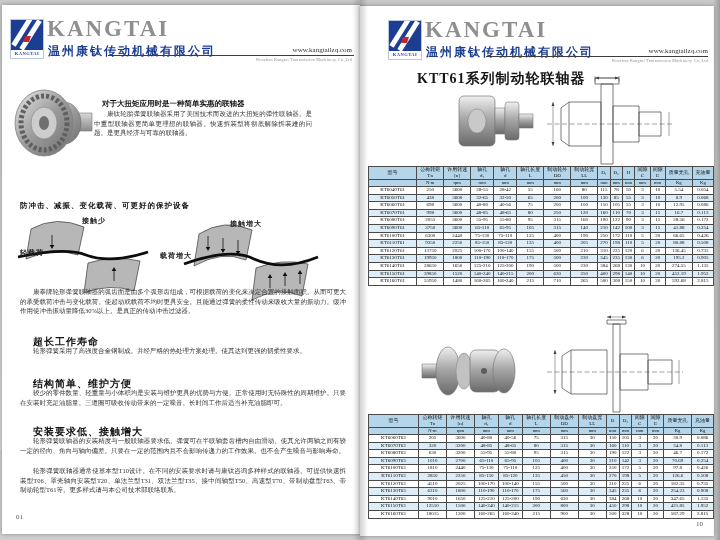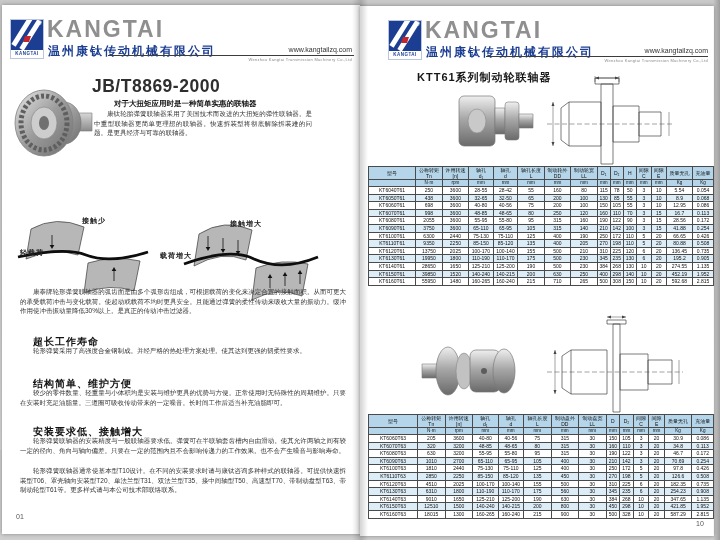--- a/index.html
+++ b/index.html
@@ -1,17 +1,17 @@
 <!DOCTYPE html>
 <html><head>
 <meta charset="utf-8">
 <style>
   html,body{margin:0;padding:0;}
   body{width:720px;height:540px;background:#cfcfcf;font-family:"Liberation Sans",sans-serif;overflow:hidden;}
-  .spread{position:relative;width:720px;height:450px;background:linear-gradient(180deg,#c9c9c9,#d8d8d8);}
+  .spread{position:relative;width:720px;height:450px;background:linear-gradient(180deg,#c9c9c9,#d8d8d8);font-family:Liberation Serif, serif;}
   .page{position:absolute;background:#fff;box-shadow:0 0 4px rgba(0,0,0,.35);}
   .page-left{left:2px;top:5px;width:358px;height:529px;}
   .page-right{left:360px;top:6px;width:354px;height:530px;}
   .spine{position:absolute;left:352px;top:0;width:16px;height:540px;background:linear-gradient(90deg,rgba(0,0,0,0),rgba(0,0,0,.16) 55%,rgba(0,0,0,0));pointer-events:none;}
   .edge-r{position:absolute;right:0;top:0;width:7px;height:540px;background:linear-gradient(270deg,#9d9d9d,rgba(0,0,0,0));pointer-events:none;}
 
   
   .logo-mark{position:absolute;width:32px;height:38px;background:#1c3e92;border:1px solid #b9c6dd;overflow:hidden;}
   .logo-stripe{position:absolute;width:5px;height:34px;background:#fff;transform:rotate(32deg);}
   .logo-stripe.s1{left:9px;top:-6px;}
@@ -20,29 +20,29 @@
   .logo-label{position:absolute;left:0;bottom:0;width:100%;height:8px;background:#fff;color:#1c3e92;font-size:4.5px;font-weight:bold;text-align:center;line-height:8px;letter-spacing:.5px;}
   .logo-reg{position:absolute;right:1px;top:0;color:#fff;font-size:5px;}
   .wordmark{position:absolute;font-size:23px;font-weight:bold;color:#8f8f8f;letter-spacing:2px;line-height:22px;}
   .company{position:absolute;font-size:12px;font-weight:bold;color:#1c3e92;letter-spacing:2px;}
   .url{position:absolute;font-size:7px;color:#333;text-align:right;}
   .url-sub{position:absolute;font-size:4px;color:#8a8a8a;text-align:right;letter-spacing:.3px;}
   .rule{position:absolute;height:1px;background:#3c3c3c;}
 
   
   .jb-title{position:absolute;font-size:17.5px;font-weight:bold;color:#2e2e2e;letter-spacing:.5px;}
-  .jb-sub{position:absolute;font-size:7.5px;font-weight:bold;color:#111;margin-left:12px;}
+  .jb-sub{position:absolute;font-size:7.5px;font-weight:bold;color:#111;}
   .para{position:absolute;font-size:6.5px;line-height:9.5px;color:#333;text-align:justify;text-indent:13px;}
   .feat-h{position:absolute;font-size:7.5px;font-weight:bold;color:#111;letter-spacing:1px;}
   .sec-h{position:absolute;font-size:10px;font-weight:bold;color:#111;letter-spacing:1px;}
   .diag-label{position:absolute;font-size:7px;font-weight:600;color:#222;letter-spacing:1px;}
   .pagenum{position:absolute;font-size:7px;color:#555;}
 
   
-  .sec-title{position:absolute;font-size:11px;font-weight:bold;color:#161616;letter-spacing:1px;padding-left:22px;}
+  .sec-title{position:absolute;font-size:14px;font-weight:bold;color:#161616;letter-spacing:1px;padding-left:22px;}
   .tbl-wrap{position:absolute;}
   table.spec{border-collapse:collapse;width:100%;background:#fff;}
   table.spec th,table.spec td{border:.6px solid #4a4a4a;text-align:center;padding:0 1px;font-weight:normal;white-space:nowrap;color:#101010;}
   table.spec thead th{background:#b5d6ea;vertical-align:middle;}
   table.spec .cl{font-size:5px;line-height:6px;}
   table.spec .cs{font-size:5px;line-height:6px;}
   table.spec th.cu{font-size:4.6px;line-height:6px;height:6px;background:#b5d6ea;}
   table.spec td{font-size:5px;line-height:6.6px;height:6.6px;}
   table.spec tbody tr:nth-child(even) td{background:#ddedf7;}
   table.spec td:first-child,table.spec th:first-child{min-width:38px;}
@@ -83,24 +83,24 @@
         </linearGradient>
       </defs>
       <rect x="58" y="28" width="22" height="18" fill="url(#pg2)" stroke="#777" stroke-width=".6"></rect>
       <ellipse cx="52" cy="38" rx="17" ry="21" fill="url(#pg)" stroke="#777" stroke-width=".7"></ellipse>
       <ellipse cx="32" cy="38" rx="29" ry="33" fill="url(#pg)" stroke="#808080" stroke-width=".8"></ellipse>
       <ellipse cx="32" cy="38" rx="23" ry="27" fill="none" stroke="#5f5f5f" stroke-width="5" stroke-dasharray="3,2.2"></ellipse>
       <ellipse cx="32" cy="38" rx="13" ry="16" fill="#cdcdcd" stroke="#8a8a8a" stroke-width=".7"></ellipse>
       <ellipse cx="32" cy="38" rx="5" ry="7" fill="#707070"></ellipse>
     </svg>
 
-    <div class="jb-title" style="left:90px;top:71px;">JB/T8869-2000</div>
     <div class="jb-sub" style="left:100px;top:94px;">对于大扭矩应用时是一种简单实惠的联轴器</div>
     <div class="para" style="left:92px;top:104px;width:218px;">康钛轮胎弹簧联轴器采用了美国技术而改进的大扭矩的弹性联轴器。是中重型联轴器更简单更理想的联轴器。快速拆装型将彻底解除拆装难的问题。是更具经济与可靠的联轴器。</div>
 
+    <div class="feat-h" style="left:18px;top:196px;">防冲击、减振、变化载荷、可更好的保护设备</div>
 
     <svg class="art" style="left:14px;top:206px;" width="330" height="95" viewBox="0 0 330 95">
       <g transform="translate(10,8)">
         <path d="M5,10 Q30,-4 58,8 L52,36 Q28,28 0,40 Z" fill="#b7b7b7" stroke="#3a3a3a" stroke-width=".7"></path>
         <path d="M62,44 Q88,36 114,42 L108,72 Q84,64 58,74 Z" fill="#b7b7b7" stroke="#3a3a3a" stroke-width=".7"></path>
         <path d="M-8,38 C20,32 45,30 60,36 C78,43 100,40 122,33" fill="none" stroke="#0d0d0d" stroke-width="2.8"></path>
         <g fill="#111" stroke="#111" stroke-width=".8">
           <line x1="26" y1="16" x2="26" y2="27"></line>
             <path d="M26,30 l-2.3,-4 h4.6 z" stroke="none"></path>
           <line x1="88" y1="62" x2="88" y2="51"></line>

